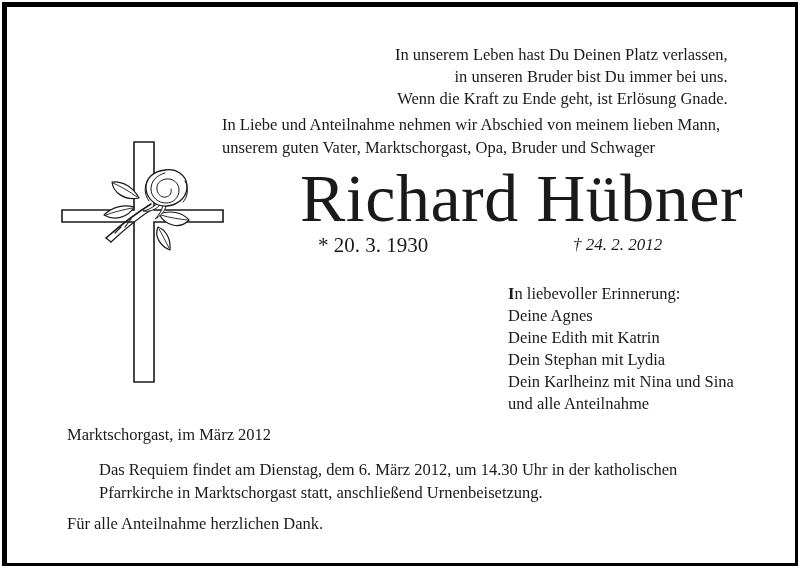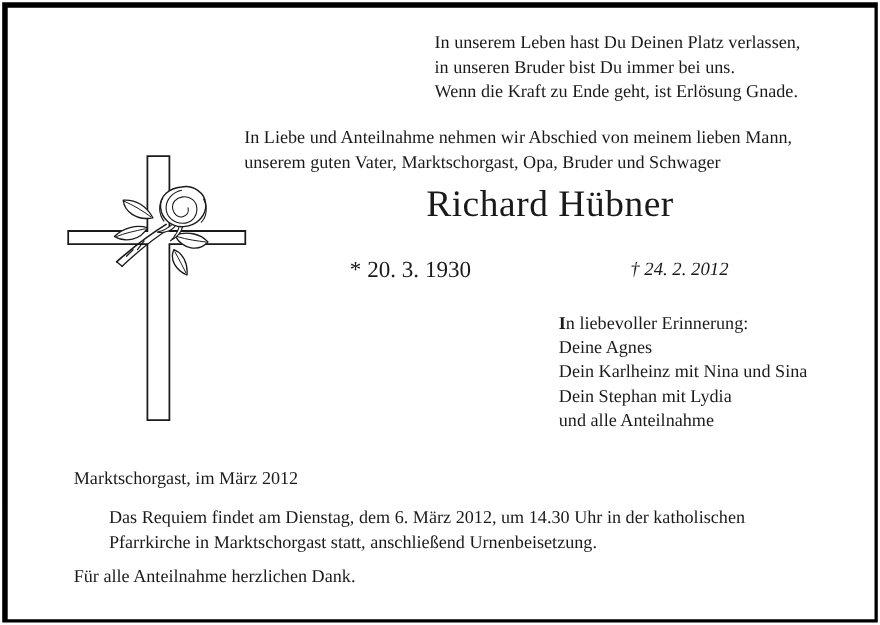--- a/index.html
+++ b/index.html
@@ -21,32 +21,33 @@
     top: 2px; left: 2px; right: 2px; bottom: 2px;
     border: solid #000000;
     border-width: 5px 3px 3px 5px;
     pointer-events: none;
   }
   .tblock {
     position: absolute;
     white-space: nowrap;
   }
   .epigraph {
-    top: 28px; left: 395px;
+    top: 44px; left: 395px;
     font-size: 16.5px;
     line-height: 22px;
+    text-align: right;
   }
   .intro {
     top: 113px; left: 222px;
     font-size: 16.5px;
     line-height: 23px;
   }
   .deceased-name {
-    top: 160px; left: 300px; width: 400px;
-    font-size: 34px;
+    top: 172px; left: 300px; width: 400px;
+    font-size: 68px;
     line-height: 52px;
     text-align: center;
     letter-spacing: 0.5px;
   }
   .birth-date {
     top: 234px; left: 318px;
     font-size: 21px;
     line-height: 22px;
   }
   .death-date {
@@ -134,22 +135,23 @@
     <div>unserem guten Vater, Marktschorgast, Opa, Bruder und Schwager</div>
   </div>
 
   <div class="tblock deceased-name">Richard Hübner</div>
   <div class="tblock birth-date">* 20. 3. 1930</div>
   <div class="tblock death-date">† 24. 2. 2012</div>
 
   <div class="tblock mourners">
     <div class="first-line">In liebevoller Erinnerung:</div>
     <div>Deine Agnes</div>
+    <div>Deine Edith mit Katrin</div>
+    <div>Dein Stephan mit Lydia</div>
     <div>Dein Karlheinz mit Nina und Sina</div>
-    <div>Dein Stephan mit Lydia</div>
     <div>und alle Anteilnahme</div>
   </div>
 
   <div class="tblock place-date">Marktschorgast, im März 2012</div>
 
   <div class="tblock service">
     <div>Das Requiem findet am Dienstag, dem 6. März 2012, um 14.30 Uhr in der katholischen</div>
     <div>Pfarrkirche in Marktschorgast statt, anschließend Urnenbeisetzung.</div>
   </div>
 

